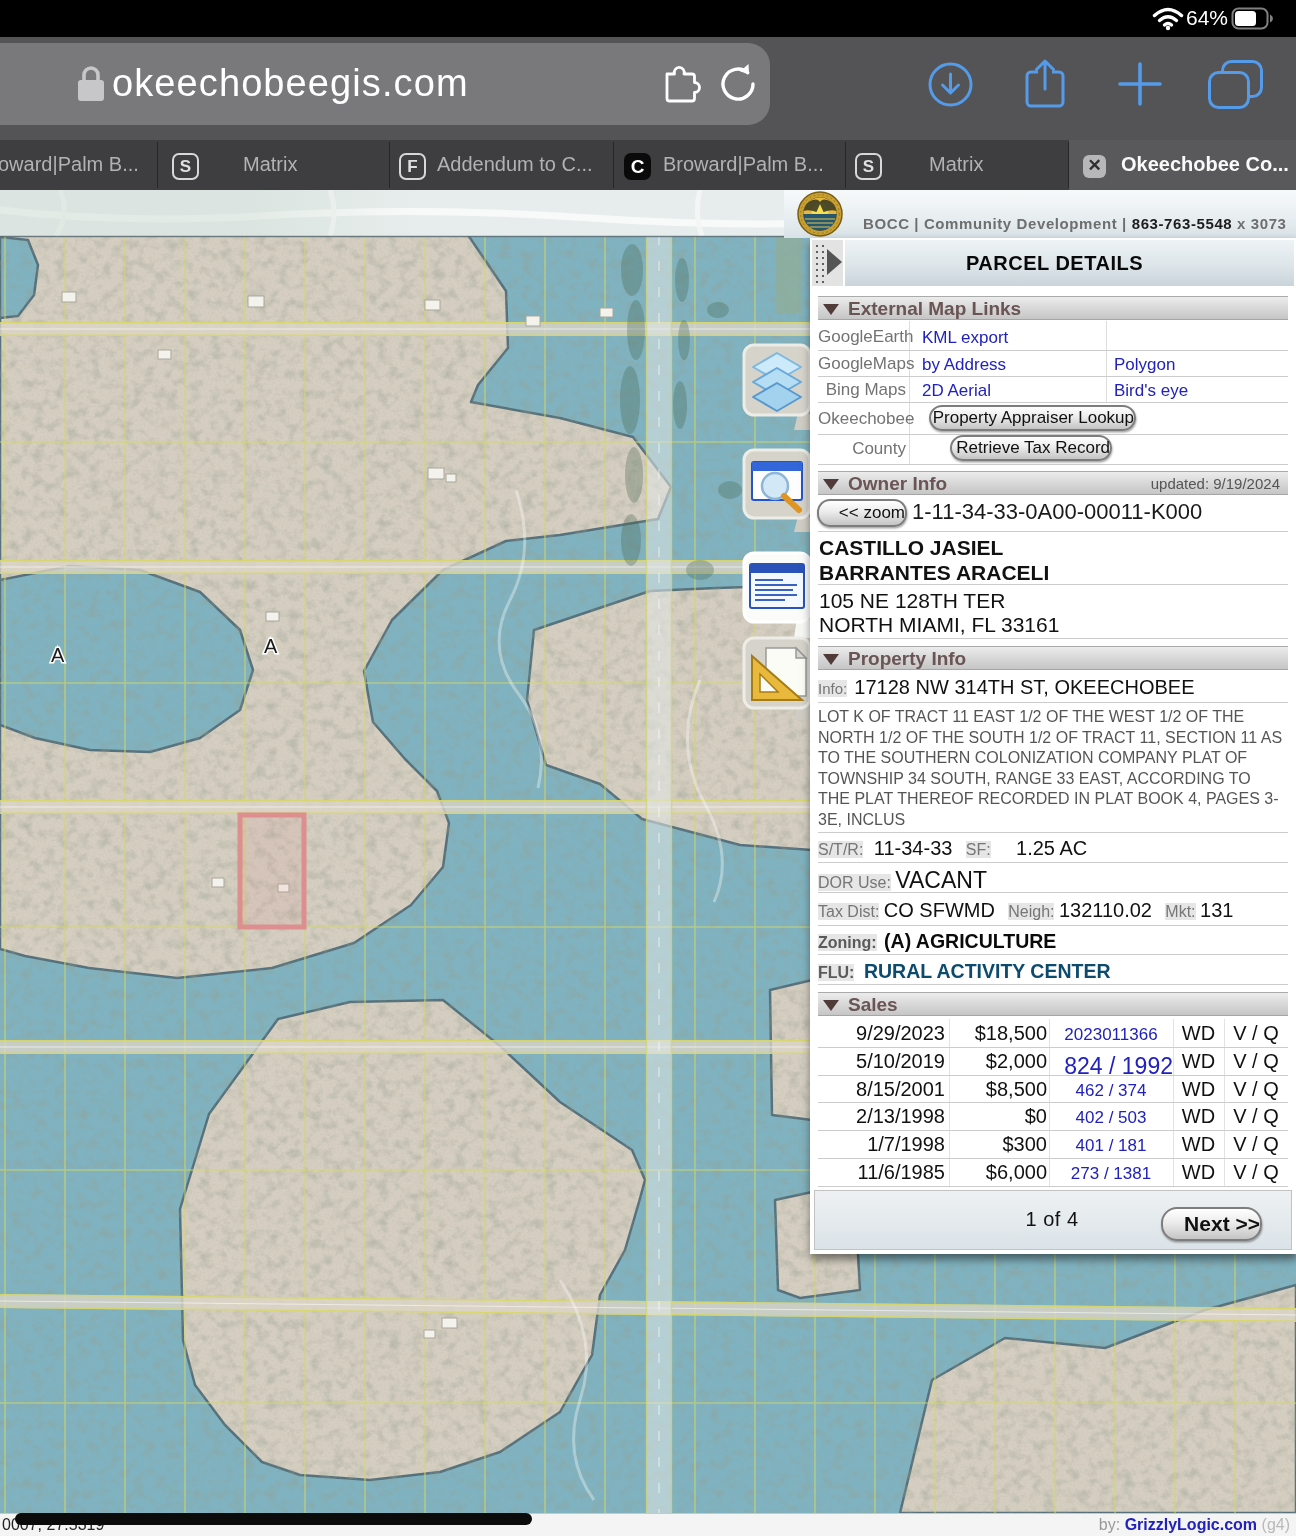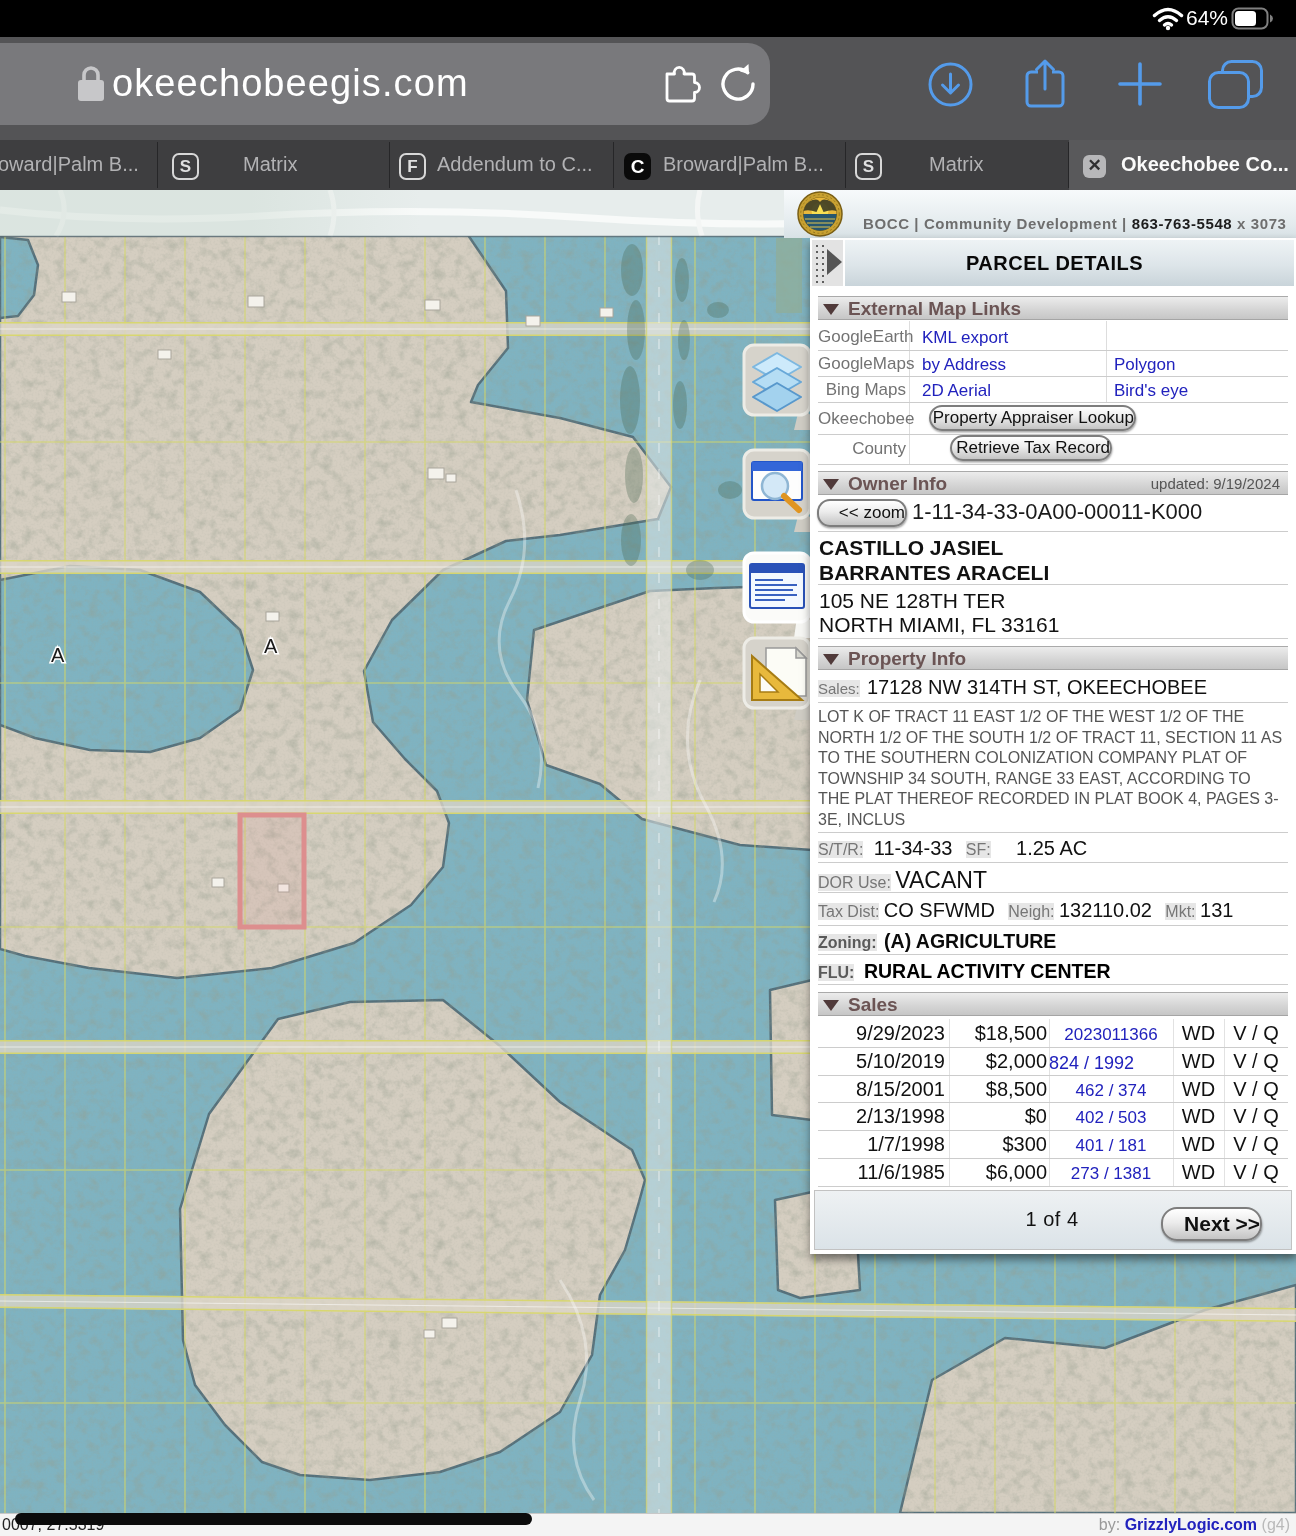--- a/index.html
+++ b/index.html
@@ -200,54 +200,54 @@
 <div class="abs gbtn" style="left:140px;top:197px;width:158px;height:22px;font-size:17px;line-height:22px">Retrieve Tax Record</div>
 <div class="abs secbar" style="top:233px"><span class="tri"></span>Owner Info<span style="position:absolute;right:8px;font-weight:normal;font-size:15px;color:#555">updated: 9/19/2024</span></div>
 <div class="abs gbtn" style="left:7px;top:261px;width:86px;height:24px;font-size:17px;line-height:24px;border-radius:13px">&lt;&lt; zoom</div>
 <div class="abs" style="left:102px;top:261px;font-size:22px;color:#1a1a1a">1-11-34-33-0A00-00011-K000</div>
 <div class="abs sep" style="top:293px"></div>
 <div class="abs" style="left:9px;top:297px;font-size:21px;font-weight:bold;color:#111;line-height:25px">CASTILLO JASIEL<br>BARRANTES ARACELI</div>
 <div class="abs sep" style="top:346px"></div>
 <div class="abs" style="left:9px;top:351px;font-size:21px;color:#111;line-height:24px">105 NE 128TH TER<br>NORTH MIAMI, FL 33161</div>
 <div class="abs sep" style="top:400px"></div>
 <div class="abs secbar" style="top:408px"><span class="tri"></span>Property Info</div>
-<div class="abs" style="left:8px;top:438px;font-size:15px"><span class="chip">Sales:</span> <span style="font-size:20px;color:#111;margin-left:3px">17128 NW 314TH ST, OKEECHOBEE</span></div>
+<div class="abs" style="left:8px;top:438px;font-size:15px"><span class="chip">Info:</span> <span style="font-size:20px;color:#111;margin-left:3px">17128 NW 314TH ST, OKEECHOBEE</span></div>
 <div class="abs sep" style="top:464px"></div>
 <div class="abs" style="left:8px;top:469px;width:480px;font-size:16px;line-height:20.5px;color:#555;white-space:nowrap">LOT K OF TRACT 11 EAST 1/2 OF THE WEST 1/2 OF THE<br>NORTH 1/2 OF THE SOUTH 1/2 OF TRACT 11, SECTION 11 AS<br>TO THE SOUTHERN COLONIZATION COMPANY PLAT OF<br>TOWNSHIP 34 SOUTH, RANGE 33 EAST, ACCORDING TO<br>THE PLAT THEREOF RECORDED IN PLAT BOOK 4, PAGES 3-<br>3E, INCLUS</div>
 <div class="abs sep" style="top:594px"></div>
 <div class="abs" style="left:8px;top:599px;font-size:16px"><span class="chip">S/T/R:</span> <span style="font-size:20px;color:#111;margin-left:6px">11-34-33</span>&nbsp;&nbsp; <span class="chip">SF:</span> <span style="font-size:20px;color:#111;margin-left:21px">1.25 AC</span></div>
 <div class="abs sep" style="top:624px"></div>
 <div class="abs" style="left:8px;top:629px;font-size:16px"><span class="chip">DOR Use:</span> <span style="font-size:23px;color:#111">VACANT</span></div>
 <div class="abs sep" style="top:654px"></div>
 <div class="abs" style="left:8px;top:661px;font-size:16px"><span class="chip">Tax Dist:</span> <span style="font-size:20px;color:#111">CO SFWMD</span>&nbsp;&nbsp; <span class="chip">Neigh:</span> <span style="font-size:20px;color:#111">132110.02</span>&nbsp;&nbsp; <span class="chip">Mkt:</span> <span style="font-size:20px;color:#111">131</span></div>
 <div class="abs sep" style="top:687px"></div>
 <div class="abs" style="left:8px;top:692px;font-size:16px;font-weight:bold"><span class="chip" style="color:#5a5a5a">Zoning:</span> <span style="font-size:19.5px;color:#0a0a0a;margin-left:3px">(A) AGRICULTURE</span></div>
 <div class="abs sep" style="top:716px"></div>
-<div class="abs" style="left:8px;top:722px;font-size:16px;font-weight:bold"><span class="chip" style="color:#5a5a5a">FLU:</span> <span style="font-size:19.5px;color:#000000;margin-left:5px">RURAL ACTIVITY CENTER</span></div>
+<div class="abs" style="left:8px;top:722px;font-size:16px;font-weight:bold"><span class="chip" style="color:#5a5a5a">FLU:</span> <span style="font-size:19.5px;color:#0c4a6e;margin-left:5px">RURAL ACTIVITY CENTER</span></div>
 <div class="abs sep" style="top:746px"></div>
 <div class="abs secbar" style="top:754px"><span class="tri"></span>Sales</div>
 <div class="abs" style="left:8px;top:781px;width:470px;height:167px;background:#fff"></div>
 <div class="abs" style="left:139px;top:781px;width:1px;height:167px;background:#e2e2e2"></div>
 <div class="abs" style="left:239px;top:781px;width:1px;height:167px;background:#e2e2e2"></div>
 <div class="abs" style="left:363px;top:781px;width:1px;height:167px;background:#e2e2e2"></div>
 <div class="abs" style="left:414px;top:781px;width:1px;height:167px;background:#e2e2e2"></div>
 <div class="abs sep" style="top:809px"></div>
     <div class="abs sep" style="top:837px"></div>
     <div class="abs sep" style="top:864px"></div>
     <div class="abs sep" style="top:892px"></div>
     <div class="abs sep" style="top:920px"></div>
     <div class="abs sep" style="top:948px"></div>
 <div class="abs cell" style="left:0;top:784px;width:135px;text-align:right;font-size:20px;color:#111">9/29/2023</div>
 <div class="abs cell" style="left:139px;top:784px;width:98px;text-align:right;font-size:20px;color:#111">$18,500</div>
 <div class="abs cell lk" style="left:239px;top:787px;width:124px;text-align:center;font-size:17px">2023011366</div>
 <div class="abs cell" style="left:363px;top:784px;width:51px;text-align:center;font-size:20px;color:#111">WD</div>
 <div class="abs cell" style="left:414px;top:784px;width:64px;text-align:center;font-size:20px;color:#111">V / Q</div>
 <div class="abs cell" style="left:0;top:812px;width:135px;text-align:right;font-size:20px;color:#111">5/10/2019</div>
 <div class="abs cell" style="left:139px;top:812px;width:98px;text-align:right;font-size:20px;color:#111">$2,000</div>
-<div class="abs cell lk" style="left:239px;top:815px;width:124px;text-align:left;font-size:18px">824 / 1992</div>
+<div class="abs cell lk" style="left:239px;top:815px;width:124px;text-align:right;font-size:23px">824 / 1992</div>
 <div class="abs cell" style="left:363px;top:812px;width:51px;text-align:center;font-size:20px;color:#111">WD</div>
 <div class="abs cell" style="left:414px;top:812px;width:64px;text-align:center;font-size:20px;color:#111">V / Q</div>
 <div class="abs cell" style="left:0;top:840px;width:135px;text-align:right;font-size:20px;color:#111">8/15/2001</div>
 <div class="abs cell" style="left:139px;top:840px;width:98px;text-align:right;font-size:20px;color:#111">$8,500</div>
 <div class="abs cell lk" style="left:239px;top:843px;width:124px;text-align:center;font-size:17px">462 / 374</div>
 <div class="abs cell" style="left:363px;top:840px;width:51px;text-align:center;font-size:20px;color:#111">WD</div>
 <div class="abs cell" style="left:414px;top:840px;width:64px;text-align:center;font-size:20px;color:#111">V / Q</div>
 <div class="abs cell" style="left:0;top:867px;width:135px;text-align:right;font-size:20px;color:#111">2/13/1998</div>
 <div class="abs cell" style="left:139px;top:867px;width:98px;text-align:right;font-size:20px;color:#111">$0</div>
 <div class="abs cell lk" style="left:239px;top:870px;width:124px;text-align:center;font-size:17px">402 / 503</div>

